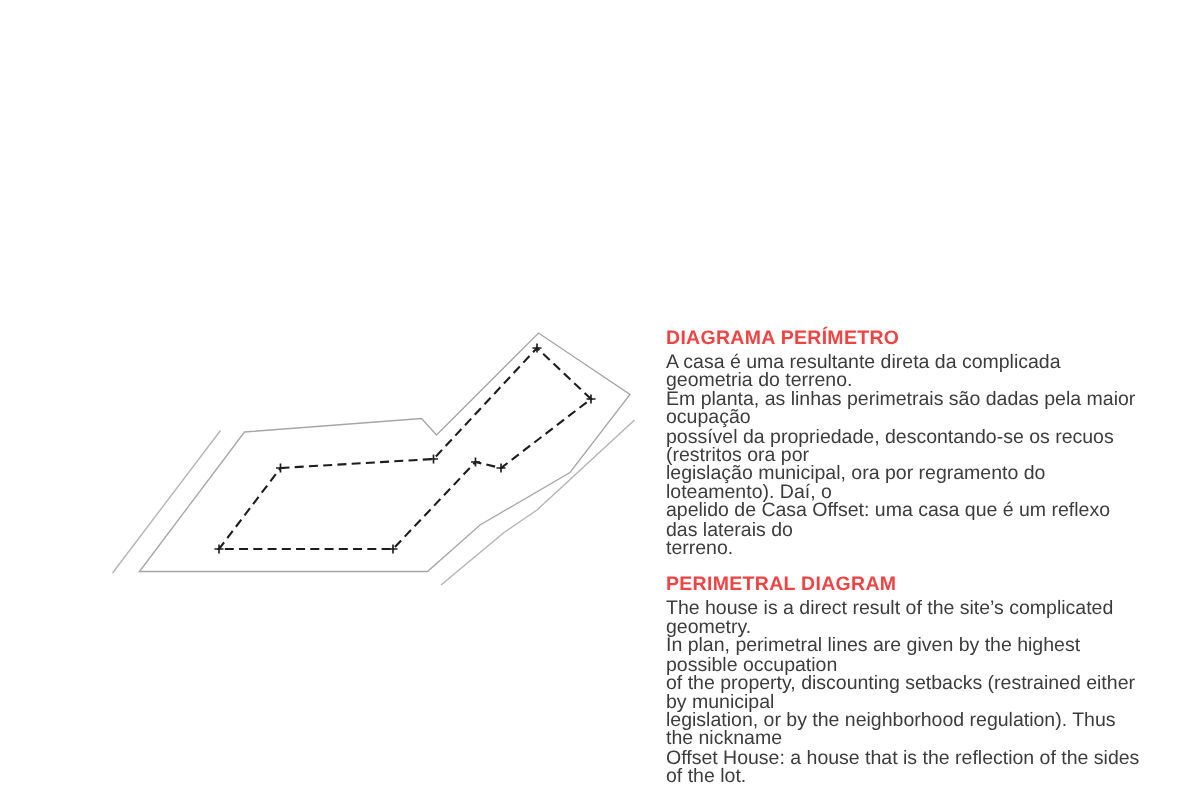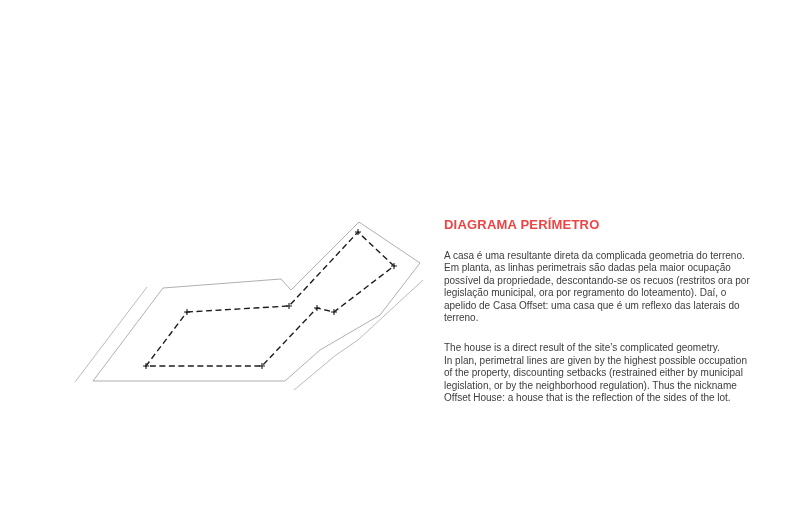--- a/index.html
+++ b/index.html
@@ -22,24 +22,24 @@
   }
   .sec-title {
     font-size: 13px;
     font-weight: 700;
     color: #ef4444;
     letter-spacing: 0.2px;
     margin: 0;
     line-height: 15px;
   }
   .sec-body {
-    font-size: 10px;
+    font-size: 13px;
     line-height: 12.4px;
     color: #3c3c3c;
-    margin: 18px 0 0 0;
+    margin: 3px 0 0 0;
     white-space: pre-line;
   }
   .sec-title.en { margin-top: 10px; }
 </style>
 </head>
 <body>
 
 <svg class="diagram-svg" viewBox="0 0 800 530" xmlns="http://www.w3.org/2000/svg">
   <path fill="none" stroke-width="0.9" stroke-linejoin="miter" d="M93,381 L163,288 L281,279 L291,290 L359,222 L420,263 L380,315 L320,350 L285,381 Z" stroke="#a6a6a6"></path>
   <path fill="none" stroke-width="0.9" d="M147,287 L75,382" stroke="#b3b3b3"></path>
@@ -49,18 +49,19 @@
 </svg>
 
 <div class="text-col">
   <h2 class="sec-title pt">DIAGRAMA PERÍMETRO</h2>
   <p class="sec-body pt">A casa é uma resultante direta da complicada geometria do terreno.
 Em planta, as linhas perimetrais são dadas pela maior ocupação
 possível da propriedade, descontando-se os recuos (restritos ora por
 legislação municipal, ora por regramento do loteamento).  Daí, o
 apelido de Casa Offset: uma casa que é um reflexo das laterais do
 terreno.</p>
+  <h2 class="sec-title en">PERIMETRAL DIAGRAM</h2>
   <p class="sec-body en">The house is a direct result of the site’s complicated geometry.
 In plan, perimetral lines are given by the highest possible occupation
 of the property, discounting setbacks (restrained either by municipal
 legislation, or by the neighborhood regulation).  Thus the nickname
 Offset House: a house that is the reflection of the sides of the lot.</p>
 </div>
 
 </body></html>

